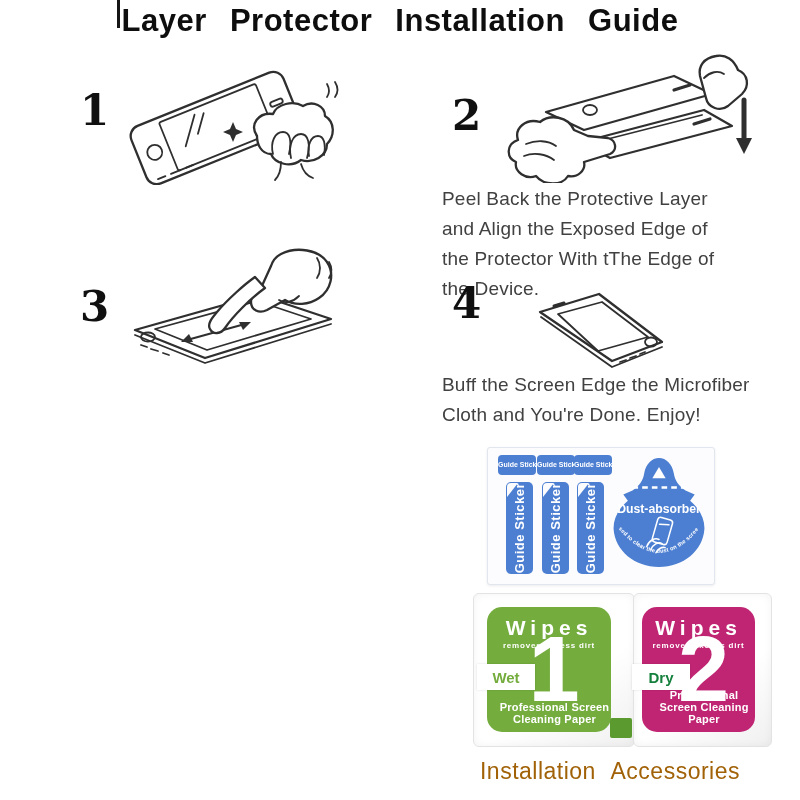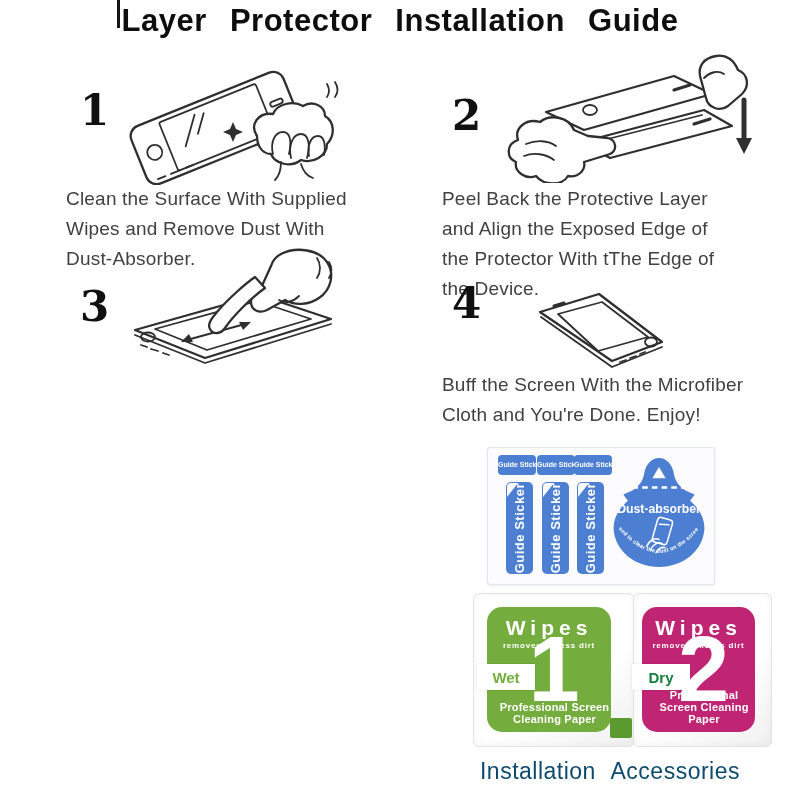--- a/index.html
+++ b/index.html
@@ -47,21 +47,21 @@
   .wipe-big-number{position:absolute;left:10px;right:0;top:16px;text-align:center;
                    font-size:92px;font-weight:800;line-height:1;}
   .wipe-tab{position:absolute;left:-10px;top:57px;width:58px;height:26px;background:#ffffff;
             font-size:15px;font-weight:bold;text-align:center;line-height:27px;
             box-shadow:0 0 2px rgba(0,0,0,.12);}
   .wipe-footer{position:absolute;bottom:7px;left:0;right:0;text-align:center;
                font-size:11px;font-weight:bold;letter-spacing:.2px;padding-left:11px;}
   .green-notch{position:absolute;left:137px;top:125px;width:22px;height:20px;border-radius:2px;}
 
   .accessories-caption{left:450px;top:758px;width:320px;text-align:center;font-size:23px;
-                       color:#0c4a6e;letter-spacing:.5px;word-spacing:9px;}
+                       color:#a16207;letter-spacing:.5px;word-spacing:9px;}
 </style>
 </head>
 <body>
 
 <div id="page">
 
   <div class="abs edge-mark"></div>
   <div class="abs guide-title">Layer Protector Installation Guide</div>
 
   <div class="abs step-number" style="left:80px;top:90px">1</div>
@@ -77,23 +77,20 @@
       </g>
       <path d="M118,72 l3,7 7,3 -7,3 -3,7 -3,-7 -7,-3 7,-3 z" fill="#2f2f2f" stroke="none"></path>
       <path d="M142,86 c-8,-12 2,-24 16,-22 c4,-10 20,-14 30,-8 c10,-6 22,0 22,10 c10,6 10,20 2,28 c0,12 -14,20 -26,16 c-10,8 -26,4 -30,-6 c-10,0 -14,-10 -14,-18 z"></path>
       <path class="thin" d="M158,104 c-3,-12 2,-22 10,-22 c7,0 9,9 6,22"></path>
       <path class="thin" d="M176,108 c-3,-13 2,-24 10,-24 c7,0 10,10 6,24"></path>
       <path class="thin" d="M194,106 c-2,-11 2,-20 9,-20 c6,0 8,8 6,19"></path>
       <path class="thin" d="M166,112 c0,8 -2,14 -6,18 M186,114 c2,7 6,12 12,14"></path>
       <path class="thin" d="M212,34 q4,7 0,13 M220,32 q5,8 0,15"></path>
     </g>
   </svg>
-  <div class="abs step-text" style="left:66px;top:184px;width:310px">Clean the Surface With Supplied
-Wipes and Remove Dust With
-Dust-Absorber.</div>
 
   <div class="abs step-number" style="left:452px;top:95px">2</div>
   <svg class="abs" style="left:478px;top:48px" width="285" height="135" viewBox="0 0 285 135">
     <g class="sketch">
       <path d="M104,94 L226,62 L254,78 L132,110 Z"></path>
       <path class="thin" d="M118,94 L224,67"></path>
       <path d="M216,76 l16,-5" stroke-width="3.2" fill="none"></path>
       <path d="M68,64 L196,28 L234,46 L106,82 Z"></path>
       <ellipse class="thin" cx="112" cy="62" rx="7" ry="5"></ellipse>
       <path d="M196,42 l16,-5" stroke-width="3.2" fill="none"></path>
@@ -132,21 +129,21 @@
   <svg class="abs" style="left:502px;top:284px" width="200" height="95" viewBox="0 0 200 95">
     <g class="sketch" stroke-width="2.2">
       <path d="M38,28 L97,10 L160,58 L110,77 Z"></path>
       <path class="thin" d="M39,33 L110,83 L160,63" stroke-width="2"></path>
       <path class="thin" d="M56,30 L100,18 L146,53 L96,67 Z"></path>
       <path d="M52,22 l10,-3" stroke-width="3" fill="none"></path>
       <ellipse class="thin" cx="149" cy="58" rx="6" ry="4.5"></ellipse>
       <path class="thin" d="M118,78 l6,-2 M128,74 l6,-2 M138,70 l5,-2" stroke-width="1.6"></path>
     </g>
   </svg>
-  <div class="abs step-text" style="left:442px;top:370px;width:345px">Buff the Screen With the Microfiber
+  <div class="abs step-text" style="left:442px;top:370px;width:345px">Buff the Screen Edge the Microfiber
 Cloth and You're Done. Enjoy!</div>
 
   <div class="abs sticker-card">
 
     <div class="sticker-tab" style="left: 10px; background-color: rgb(76, 127, 210);">Guide Sticker</div>
     <div class="sticker-tab" style="left: 49px; background-color: rgb(76, 127, 210);">Guide Sticker</div>
     <div class="sticker-tab" style="left: 86px; background-color: rgb(76, 127, 210);">Guide Sticker</div>
 
     <div class="sticker-strip" style="left: 18px; background-color: rgb(76, 127, 210);">
       <span class="strip-fold"></span>

